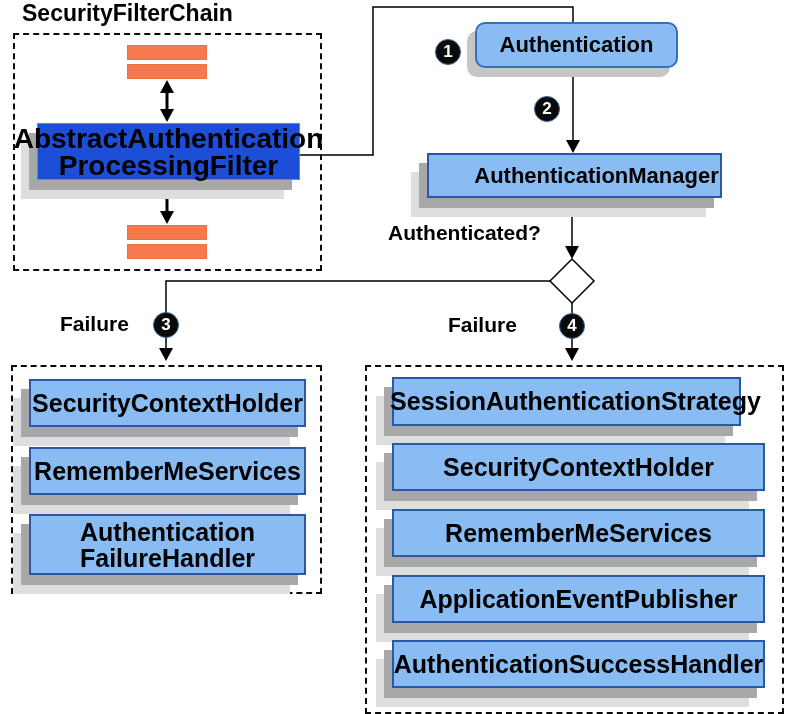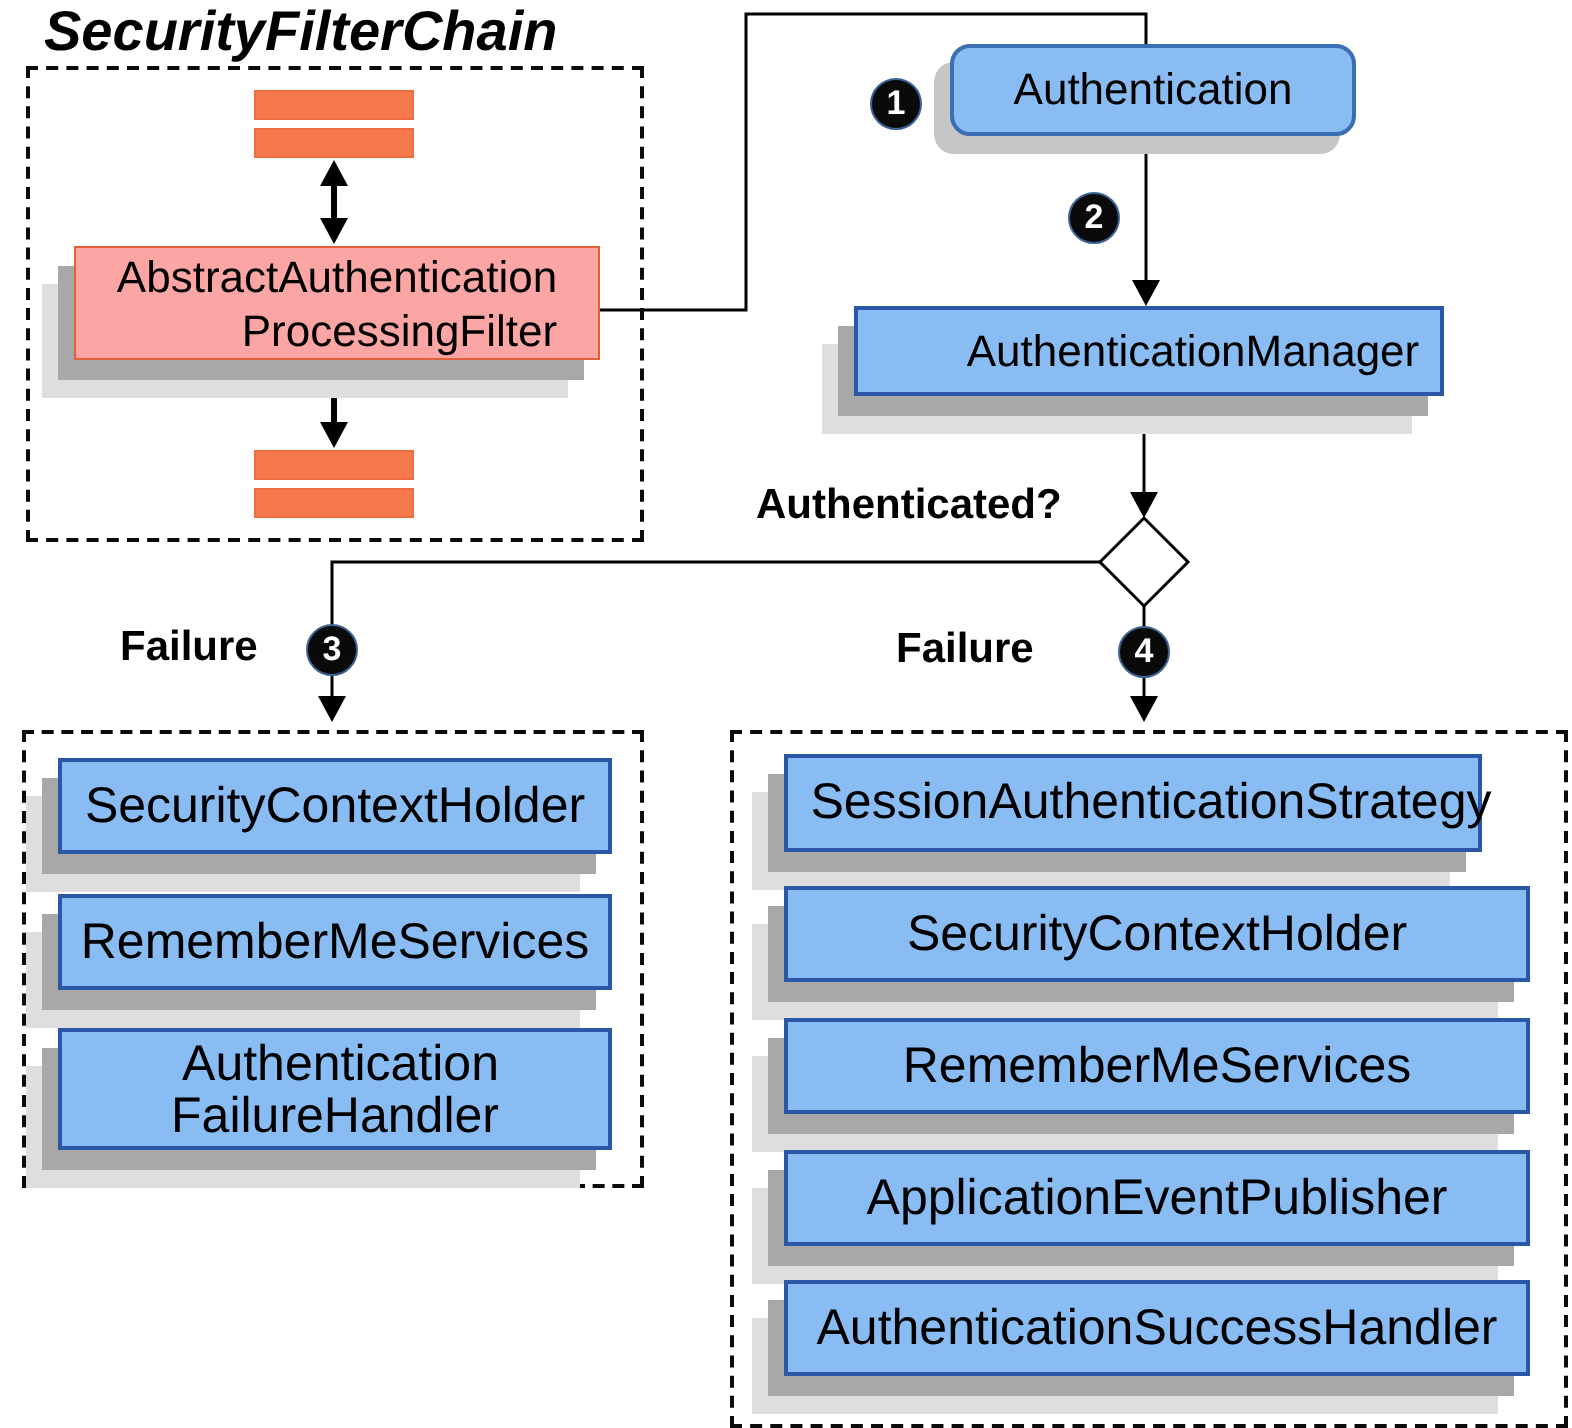--- a/index.html
+++ b/index.html
@@ -6,41 +6,41 @@
   #canvas{
     position:relative;width:786px;height:714px;background:#ffffff;
     font-family:"Liberation Sans","DejaVu Sans",sans-serif;
     color:#000;overflow:hidden;
   }
   svg.connectors{position:absolute;left:0;top:0;z-index:1;}
   .dashed-box{
     position:absolute;border:2px dashed #0b0b0b;background:transparent;z-index:2;
   }
   .diagram-title{
-    position:absolute;left:22px;top:0px;font-size:28px;font-weight:bold;z-index:3;font-style:italic;
+    position:absolute;left:22px;top:0px;font-size:23px;font-weight:bold;z-index:3;
   }
   .flow-label{
     position:absolute;font-size:21px;font-weight:bold;z-index:3;white-space:nowrap;text-align:center;
   }
   .node{
     position:absolute;display:flex;align-items:center;justify-content:center;
-    text-align:right;font-weight:normal;z-index:3;white-space:pre-line;
+    text-align:center;font-weight:bold;z-index:3;white-space:pre-line;
     box-sizing:border-box;
   }
   .blue-rect{
     background:#88bcf2;border:2px solid #2b57a7;font-size:25px;
     box-shadow:-8px 10px 0 #a8a8a8,-16px 19px 0 #dedede;
   }
   .blue-rect-lg{font-size:22px;padding-left:44px;}
   .blue-rounded{
     background:#88bcf2;border:2px solid #3a6fb5;border-radius:10px;font-size:22px;
     box-shadow:-8px 9px 0 #c6c6c6;
   }
   .orange-box{
-    background:#fca5a5;border:1px solid #e0613a;font-size:22px;line-height:27px;
+    background:#1d4ed8;border:1px solid #e0613a;font-size:28px;line-height:27px;
     box-shadow:-8px 10px 0 #a8a8a8,-16px 19px 0 #dedede;
   }
   .orange-bar{
     position:absolute;width:80px;height:15px;background:#f5794c;
     border:1px solid #ef6e40;box-sizing:border-box;z-index:3;
   }
   .badge{
     position:absolute;width:26px;height:26px;border-radius:50%;
     background:#0a0a0a;color:#ffffff;border:1px solid #3c6496;
     display:flex;align-items:center;justify-content:center;
@@ -88,21 +88,21 @@
 
   <div class="node blue-rounded" style="left:475px;top:22px;width:203px;height:46px;">Authentication</div>
 
   <div class="node blue-rect blue-rect-lg" style="left:427px;top:153px;width:295px;height:45px;">AuthenticationManager</div>
 
   <div class="badge" style="left:435px;top:39px;">1</div>
   <div class="badge" style="left:534px;top:96px;">2</div>
   <div class="badge" style="left:153px;top:312px;">3</div>
   <div class="badge" style="left:559px;top:313px;">4</div>
 
-  <div class="flow-label" style="left:378px;top:221px;width:173px;text-align:left;margin-top:20px;">Authenticated?</div>
+  <div class="flow-label" style="left:378px;top:221px;width:173px;text-align:center;">Authenticated?</div>
   <div class="flow-label" style="left:60px;top:312px;">Failure</div>
   <div class="flow-label" style="left:448px;top:313px;">Failure</div>
 
   <div class="dashed-box" style="left:11px;top:365px;width:307px;height:225px;"></div>
   <div class="node blue-rect" style="left:29px;top:379px;width:277px;height:48px;">SecurityContextHolder</div>
   <div class="node blue-rect" style="left:29px;top:447px;width:277px;height:48px;">RememberMeServices</div>
   <div class="node blue-rect" style="left:29px;top:514px;width:277px;height:61px;line-height:26px;">Authentication
 FailureHandler</div>
 
   <div class="dashed-box" style="left:365px;top:365px;width:415px;height:345px;"></div>

